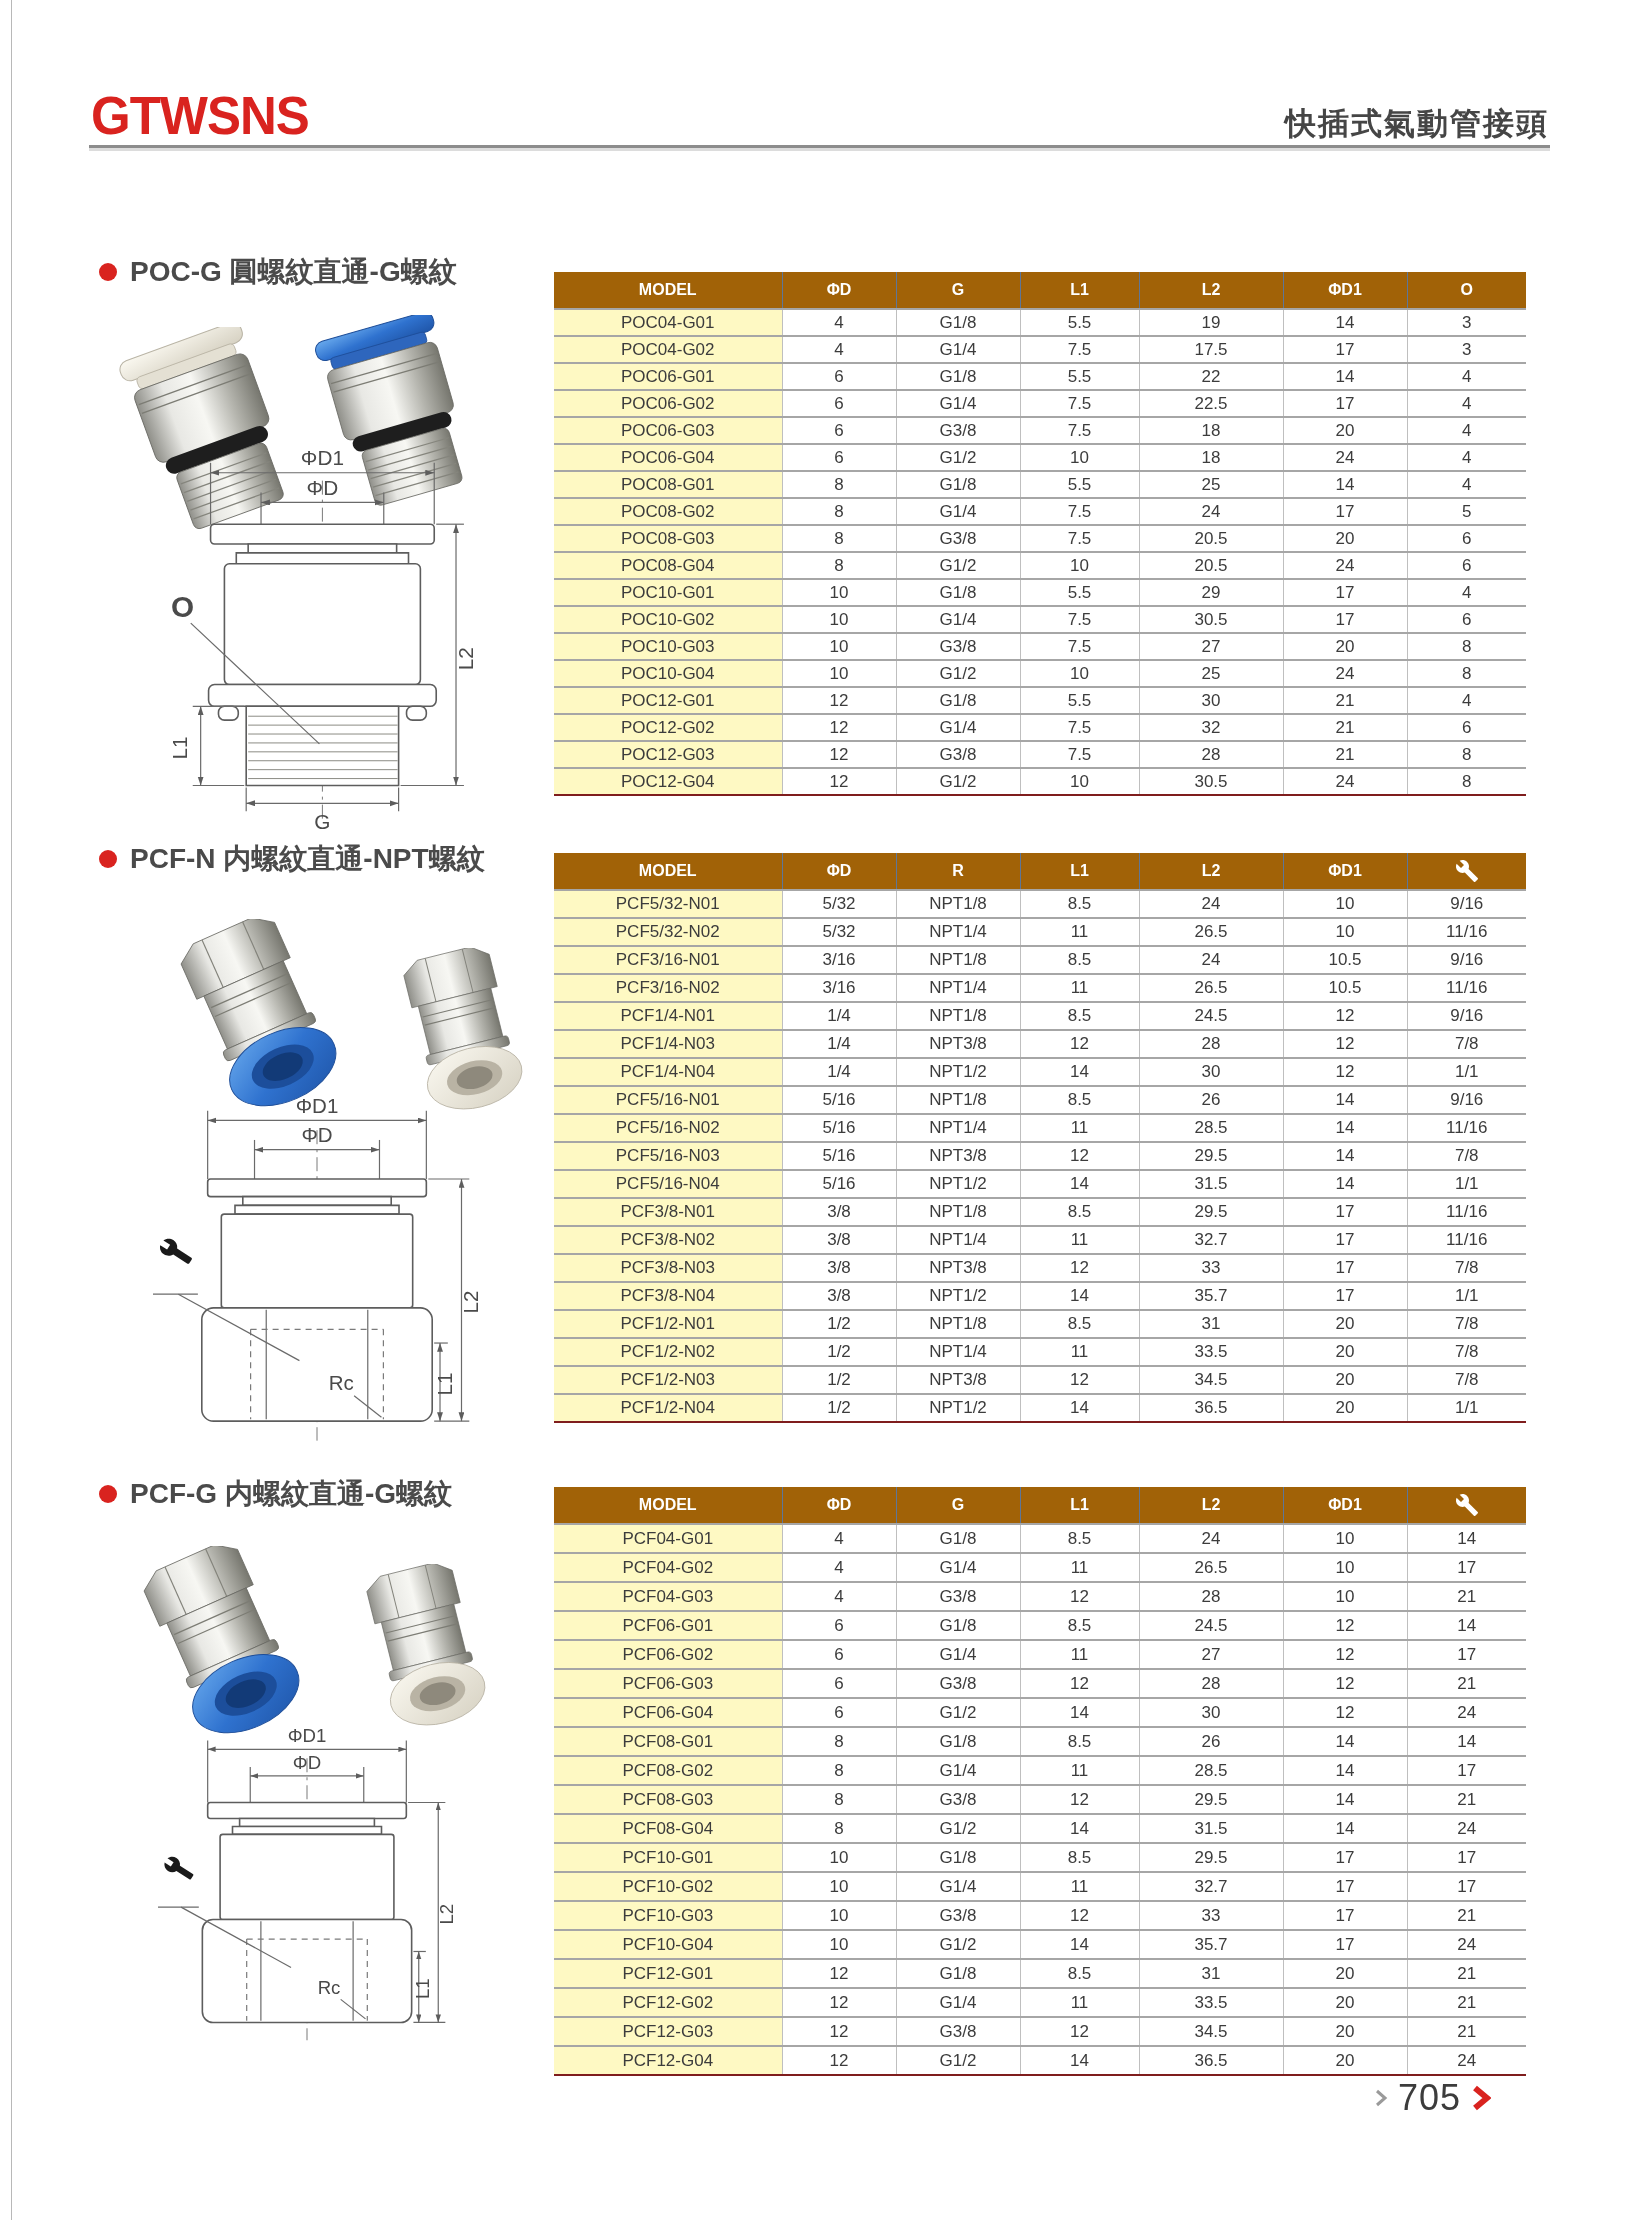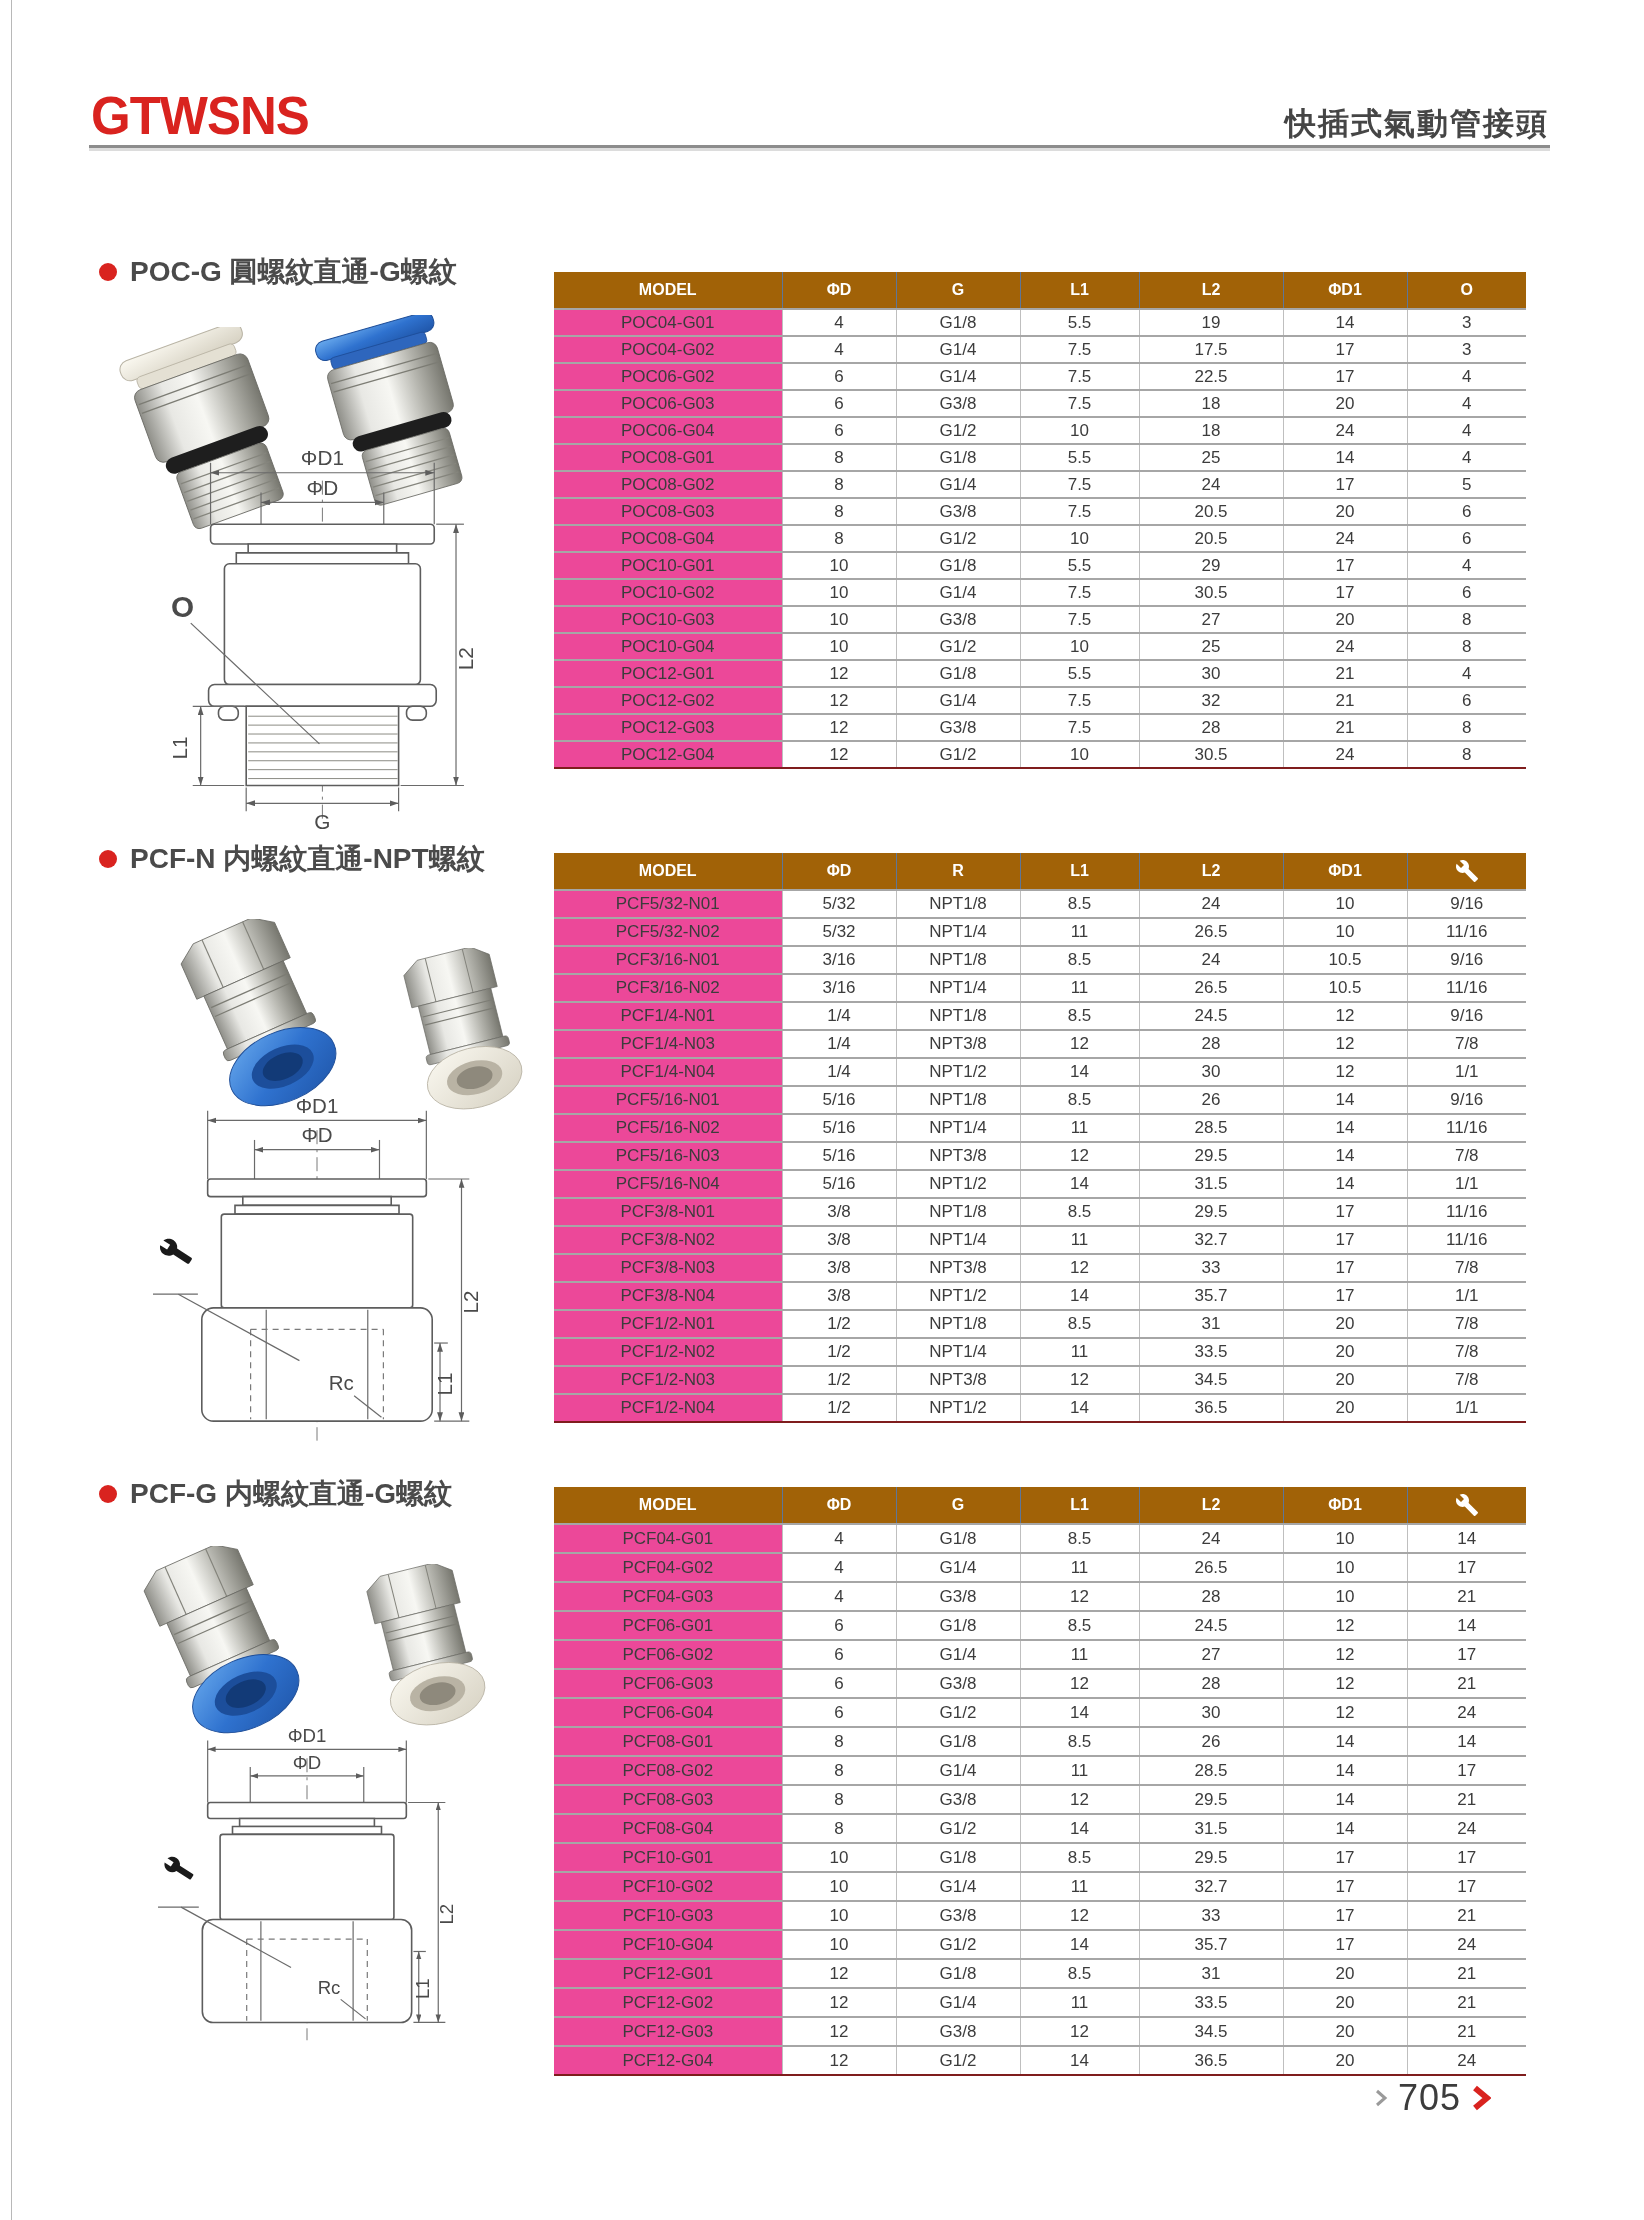--- a/index.html
+++ b/index.html
@@ -26,21 +26,21 @@
     background:#a16207;color:#ffffff;font-size:16px;font-weight:700;height:36px;
     border-left:1px solid #5d7698;padding:0;text-align:center;vertical-align:middle;
   }
   table.data-table th:first-child{border-left:none;}
   table.data-table td{
     font-size:17px;text-align:center;vertical-align:middle;padding:0;color:#3c3c3c;
     border-top:2px solid #a6a6a6;border-left:1px solid #bfbfbf;background:#ffffff;
   }
   table.data-table td:first-child{border-left:none;}
   table.data-table tbody tr:last-child td{border-bottom:2px solid #7f1d1d;}
-  table.data-table td.model{background:#ec4899;margin-top:44px;}
+  table.data-table td.model{background:#fef9c3;margin-top:44px;}
   table.t1 td{height:25px;}
   table.t2 td{height:26px;}
   table.t3 td{height:27px;}
   th .wrench{width:24px;height:24px;fill:#ffffff;display:inline-block;vertical-align:middle;}
   
   .data-table col.c0{width:228px}.data-table col.c1{width:114px}.data-table col.c2{width:124px}
   .data-table col.c3{width:119px}.data-table col.c4{width:144px}.data-table col.c5{width:124px}
   .data-table col.c6{width:119px}
 
   
@@ -214,20 +214,29 @@
         <td>3</td>
       </tr>
       <tr>
         <td class="model">POC04-G02</td>
         <td>4</td>
         <td>G1/4</td>
         <td>7.5</td>
         <td>17.5</td>
         <td>17</td>
         <td>3</td>
+      </tr>
+      <tr>
+        <td class="model">POC06-G01</td>
+        <td>6</td>
+        <td>G1/8</td>
+        <td>5.5</td>
+        <td>22</td>
+        <td>14</td>
+        <td>4</td>
       </tr>
       <tr>
         <td class="model">POC06-G02</td>
         <td>6</td>
         <td>G1/4</td>
         <td>7.5</td>
         <td>22.5</td>
         <td>17</td>
         <td>4</td>
       </tr>

